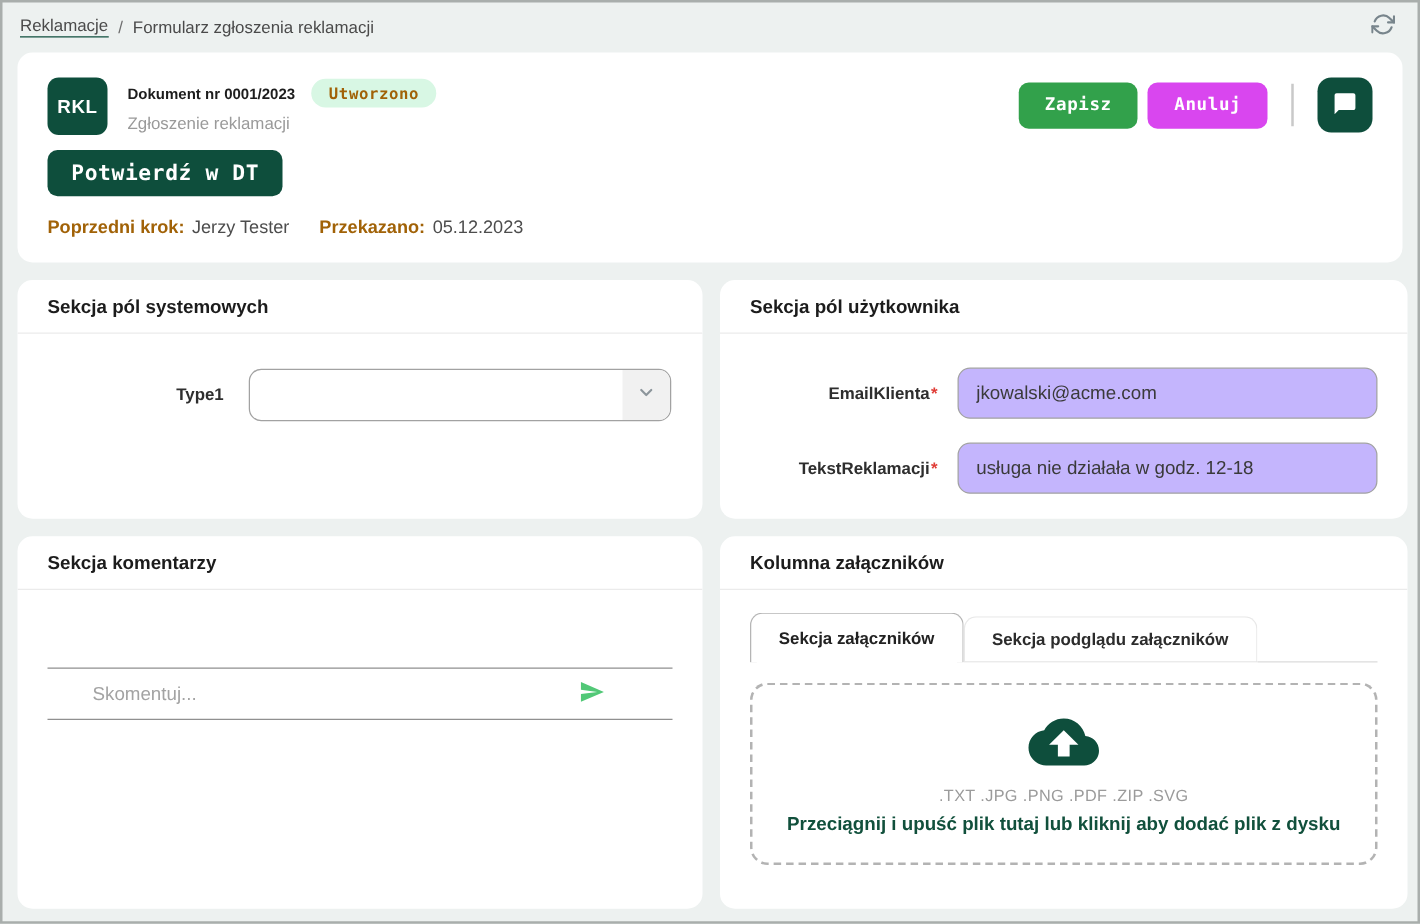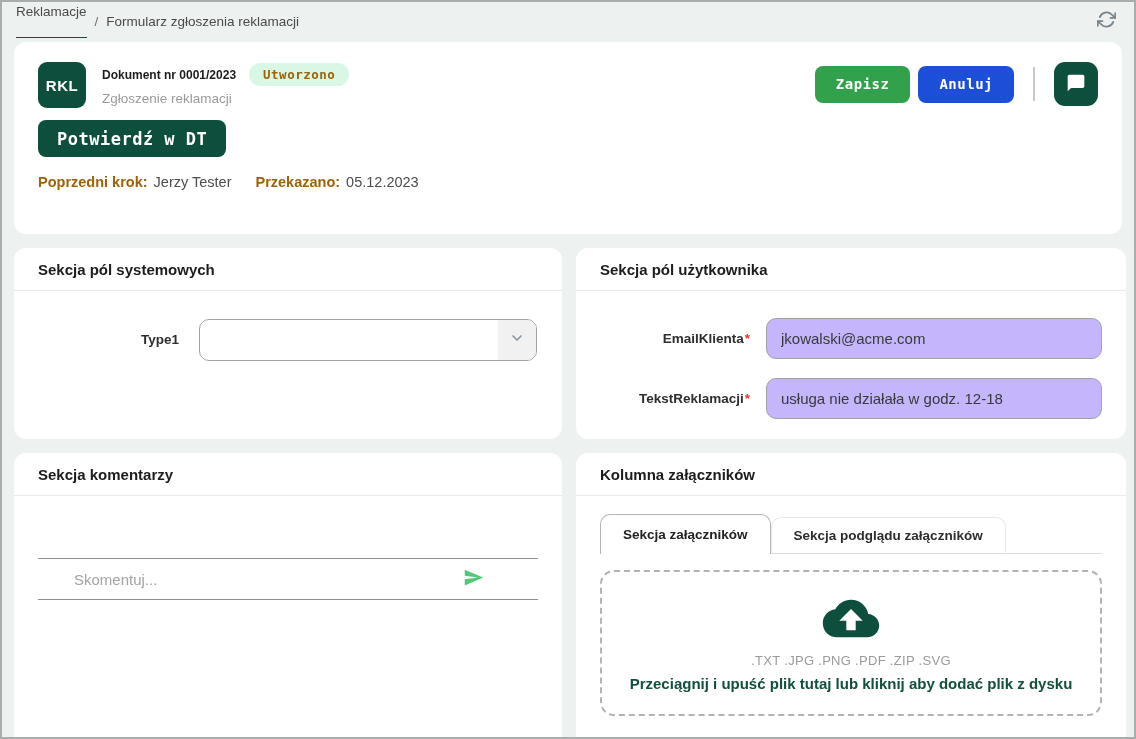--- a/index.html
+++ b/index.html
@@ -13,29 +13,29 @@
   }
   
   .topbar {
     height: 38px;
     display: flex; align-items: center; justify-content: space-between;
     padding: 0 18px 0 14px;
   }
   .breadcrumb { font-size: 13.5px; color: #4a4a4a; display:flex; align-items:center; gap:8px; }
   .breadcrumb a {
     color: #4a4a4a; text-decoration: none; cursor: pointer;
-    border-bottom: 1px solid #0e4e3c; padding-bottom: 18px;
+    border-bottom: 1px solid #0e4e3c; padding-bottom: 1px;
   }
   .crumb-sep { color: #6f6f6f; }
   .icon-btn { background: none; border: none; cursor: pointer; display:flex; align-items:center; }
 
   
   .header-card {
     margin: 2px 12px 0; background: #fff; border-radius: 12px;
-    height: 192px; padding: 20px 24px 14px;
+    height: 168px; padding: 20px 24px 14px;
   }
   .head-row { display: flex; align-items: flex-start; }
   .doc-badge {
     width: 48px; height: 46px; background: #0e4e3c; color: #fff;
     border-radius: 9px; display: flex; align-items: center; justify-content: center;
     font-weight: bold; font-size: 15px; letter-spacing: .5px; flex: none;
   }
   .title-wrap { margin-left: 16px; }
   .title-row { display: flex; align-items: center; gap: 13px; margin-top: 1px; }
   .doc-title { font-size: 12px; font-weight: bold; color: #1d1d1d; }
@@ -45,21 +45,21 @@
     padding: 4px 14px; border-radius: 12px; letter-spacing: .5px;
   }
   .subtitle { font-size: 13.5px; color: #9a9a9a; margin-top: 5px; }
   .head-actions { margin-left: auto; display: flex; align-items: center; }
   .btn {
     font-family: "DejaVu Sans Mono", monospace; font-weight: bold; font-size: 14px;
     color: #fff; border: none; border-radius: 8px; height: 37px; padding: 0 21px;
     cursor: pointer; letter-spacing: .5px;
   }
   .btn-save { background: #32a14b; }
-  .btn-cancel { background: #1d4ed8; margin-left: 8px; }
+  .btn-cancel { background: #d946ef; margin-left: 8px; }
   .v-divider { width: 2px; height: 34px; background: #c9c9c9; margin: 0 19px; }
   .chat-btn {
     width: 44px; height: 44px; background: #0e4e3c; border: none; border-radius: 11px;
     display: flex; align-items: center; justify-content: center; cursor: pointer;
   }
   .btn-confirm {
     display: inline-flex; align-items: center;
     background: #0e4e3c; margin-top: 12px; font-size: 17px; padding: 0 19px;
   }
   .meta-row { margin-top: 17px; font-size: 14.5px; color: #4d4d4d; display:flex; gap: 6px; }

